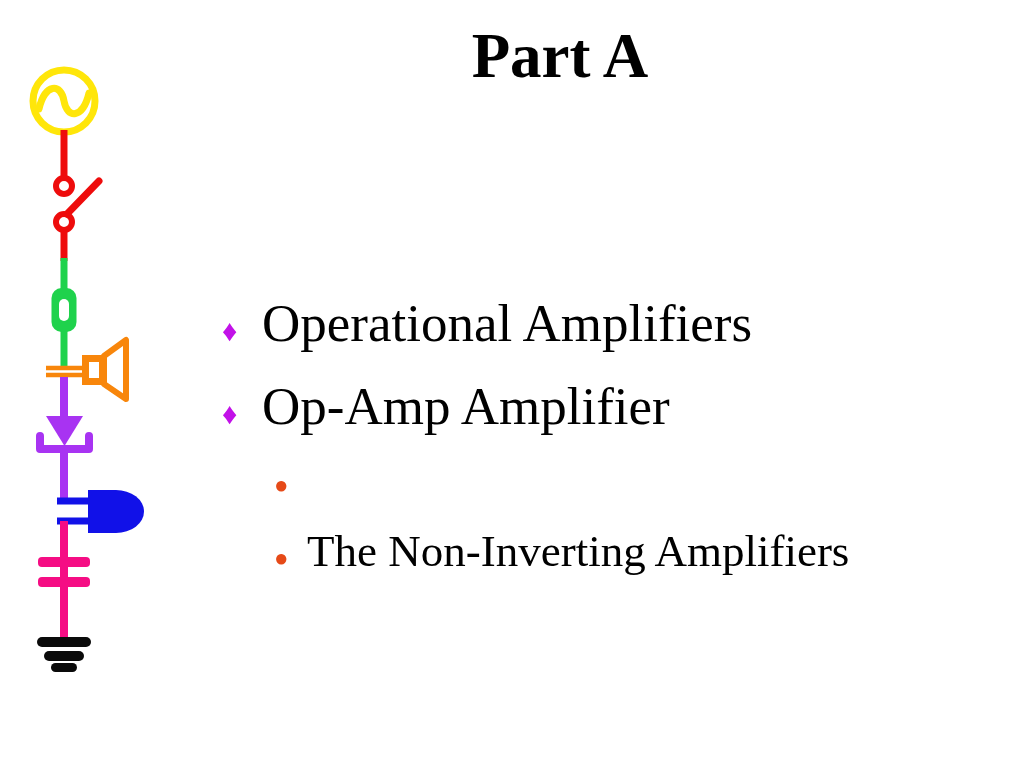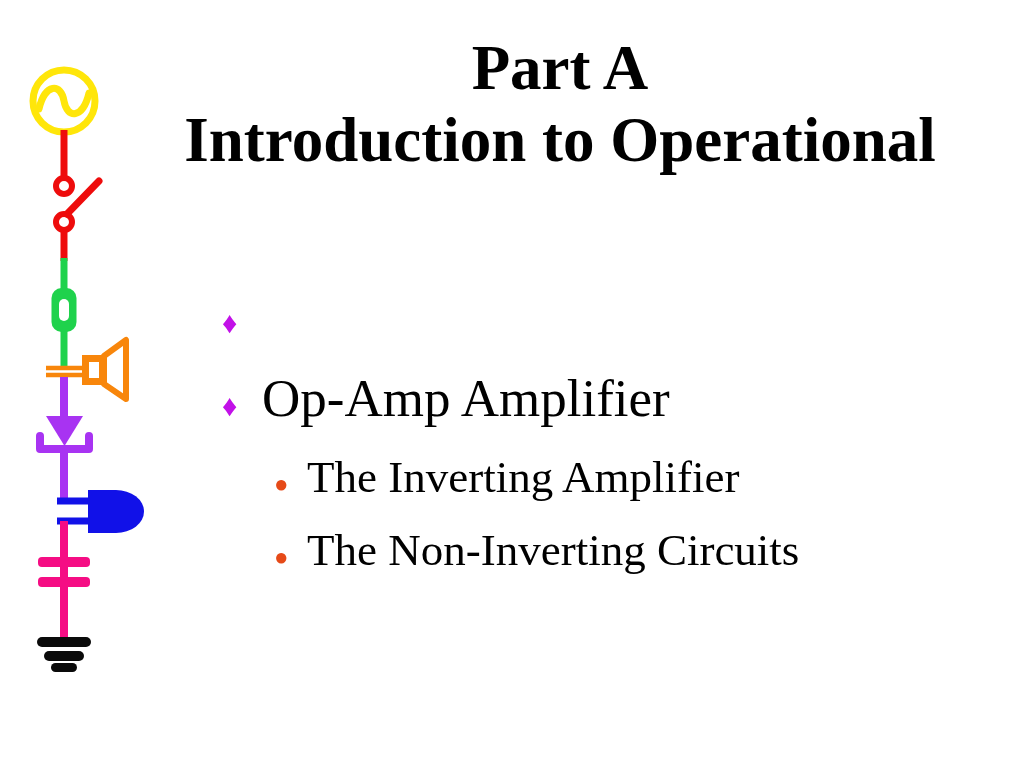--- a/index.html
+++ b/index.html
@@ -26,21 +26,21 @@
   .fl-orange { fill: var(--speaker_orange); }
   .fl-violet { fill: var(--wire_violet); }
   .fl-blue   { fill: var(--led_blue); }
   .fl-pink   { fill: var(--wire_pink); }
   .fl-black  { fill: var(--ground_black); }
   .fl-white  { fill: #ffffff; }
 
   
   .title {
     position: absolute;
-    left: 96px; top: 32px; width: 928px;
+    left: 96px; top: 20px; width: 928px;
     text-align: center;
     font-weight: bold;
     font-size: 63px;
     line-height: 72px;
     color: var(--text_black);
     letter-spacing: 0px;
   }
 
   
   .bullets { position: absolute; left: 222px; top: 292px; width: 760px; color: var(--text_black); }
@@ -112,38 +112,37 @@
 
     <g>
       <rect x="37" y="637" width="54" height="10" rx="5" class="fl-black"></rect>
       <rect x="44" y="651" width="40" height="10" rx="5" class="fl-black"></rect>
       <rect x="51" y="663" width="26" height="9" rx="4.5" class="fl-black"></rect>
     </g>
   </svg>
 
   <div class="title">
     <div>Part A</div>
-    <div>Introduction to Operational</div>
   </div>
 
   <div class="bullets">
 
     <div class="row l1">
       <span class="glyph">♦</span>
+      <span class="label">Operational Amplifiers</span>
     </div>
 
     <div class="row l1">
       <span class="glyph">♦</span>
       <span class="label">Op-Amp Amplifier</span>
     </div>
 
     <div class="row l2">
       <span class="glyph">●</span>
-      <span class="label">The Inverting Amplifier</span>
     </div>
 
     <div class="row l2">
       <span class="glyph">●</span>
-      <span class="label">The Non-Inverting Circuits</span>
+      <span class="label">The Non-Inverting Amplifiers</span>
     </div>
 
   </div>
 </div>
 
 </body></html>

